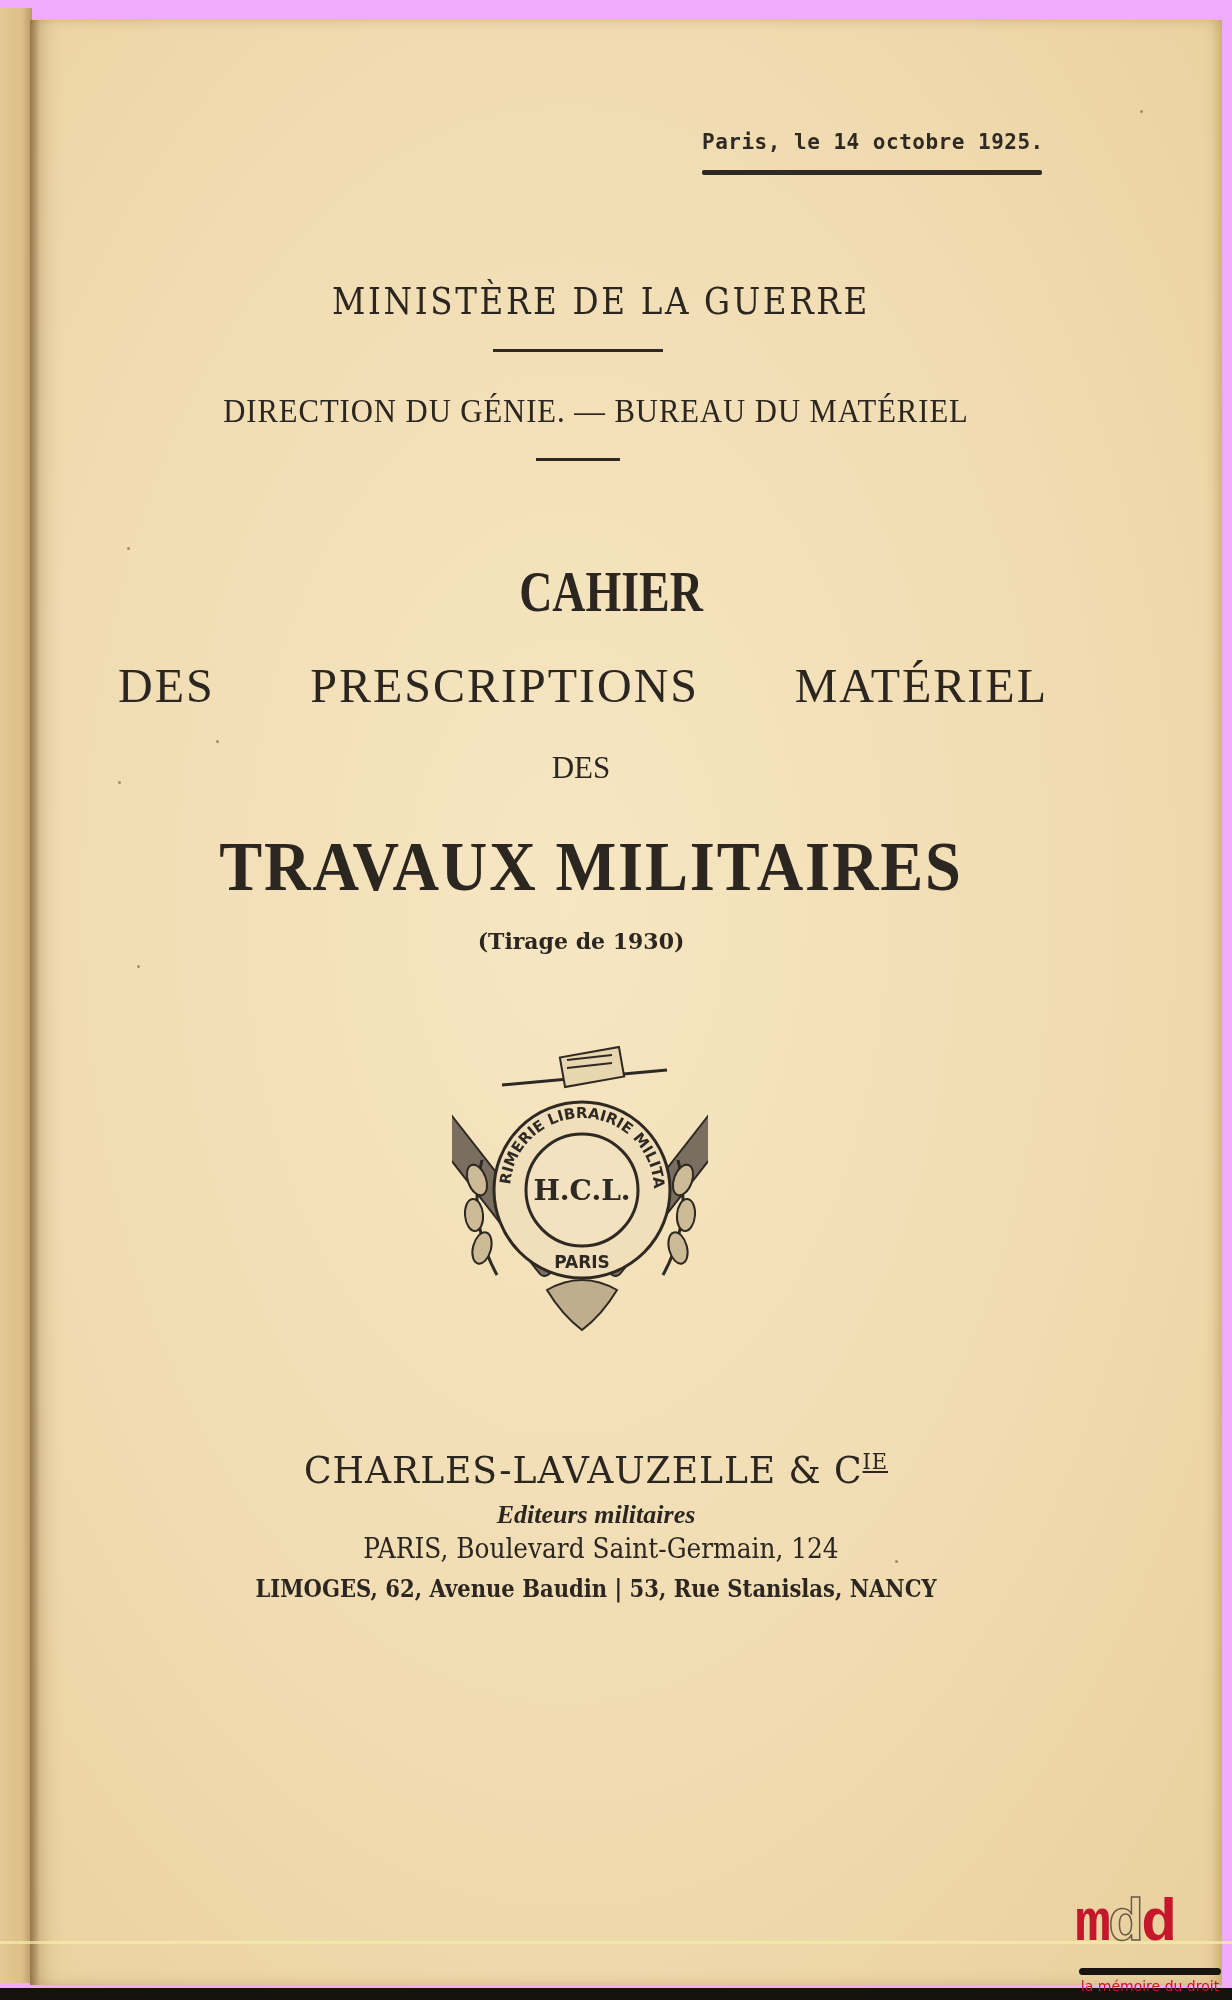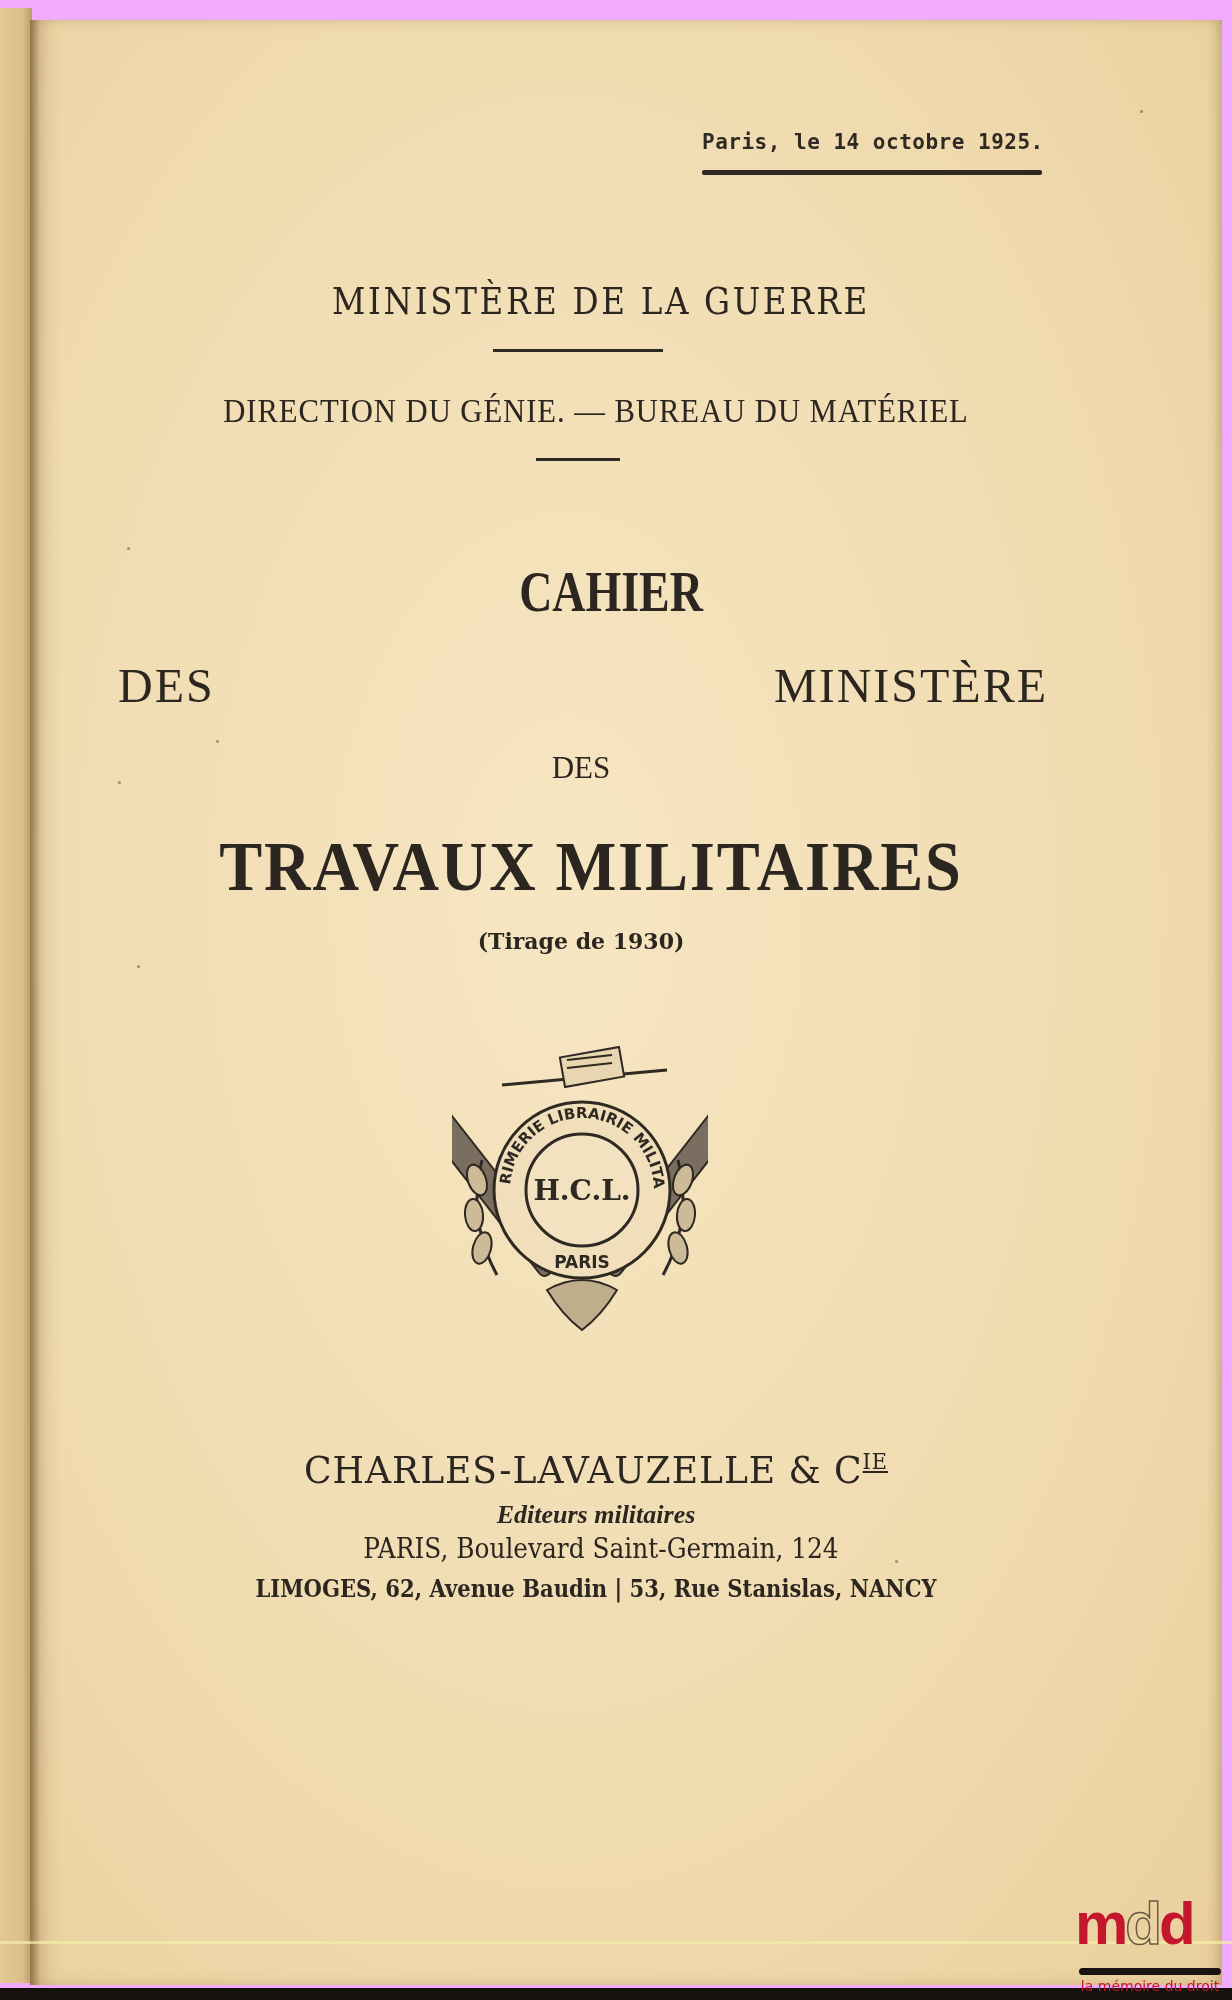--- a/index.html
+++ b/index.html
@@ -85,21 +85,21 @@
   }
   .paris-addr {
     top: 1533px; font-family: "DejaVu Serif", serif; font-size: 27px; left: -15px; transform: scaleX(0.92);
   }
   .limoges {
     top: 1574px; font-family: "DejaVu Serif", serif; font-weight: bold; font-size: 24px; left: -20px; transform: scaleX(0.88);
   }
 
   .mdd-logo { position: absolute; left: 1075px; top: 1892px; width: 150px; height: 108px; }
   .mdd-letters {
-    position: absolute; left: 0; top: 0; font-family: Liberation Sans, sans-serif; font-weight: bold; font-size: 60px;
+    position: absolute; left: 0; top: 0; font-family: Liberation Mono, monospace; font-weight: bold; font-size: 60px;
     color: #c4172c; letter-spacing: -3px; line-height: 64px;
   }
   .mdd-letters .hollow { color: transparent; -webkit-text-stroke: 1.5px #6b5a45; }
   .mdd-bar { position: absolute; left: 4px; top: 76px; width: 142px; height: 7px; background: #1a1410; border-radius: 4px; }
   .mdd-tagline {
     position: absolute; left: 0; top: 86px; width: 150px; font-family: "DejaVu Sans", sans-serif; font-size: 14px;
     color: #c4172c; text-align: center; white-space: nowrap;
   }
   .speck { position: absolute; width: 3px; height: 3px; border-radius: 50%; background: rgba(90,60,30,0.5); }
 </style>
@@ -124,21 +124,22 @@
   <div class="date-rule"></div>
 
   <div class="center ministry ink">MINISTÈRE DE LA GUERRE</div>
   <div class="rule1"></div>
   <div class="center direction ink">DIRECTION DU GÉNIE. — BUREAU DU MATÉRIEL</div>
   <div class="rule2"></div>
 
   <div class="center cahier ink">CAHIER</div>
   <div class="center prescriptions ink">
     <span>DES</span>
-    <span>MINISTÈRE</span>
+    <span>PRESCRIPTIONS</span>
+    <span>MATÉRIEL</span>
   </div>
   <div class="center des2 ink">DES</div>
   <div class="center travaux ink">TRAVAUX MILITAIRES</div>
   <div class="center tirage ink">(Tirage de 1930)</div>
 
   <svg class="emblem" viewBox="0 0 256 300">
     <defs>
       <path id="ringTop" d="M 58 150 A 72 72 0 0 1 202 150"></path>
     </defs>
     <g stroke="#2e2922" fill="none" stroke-width="2">

